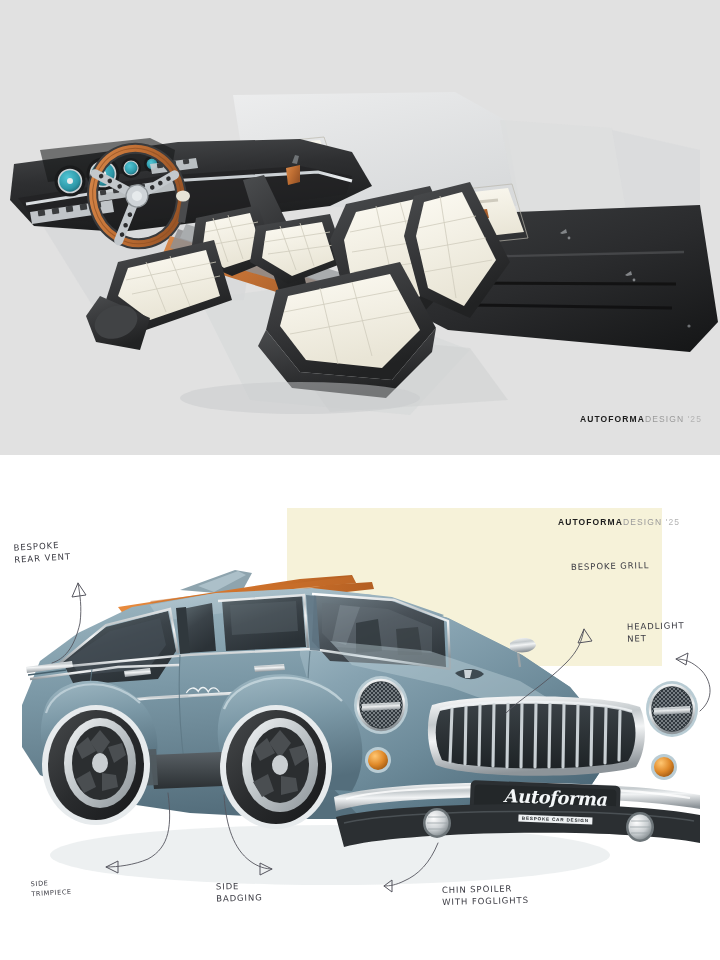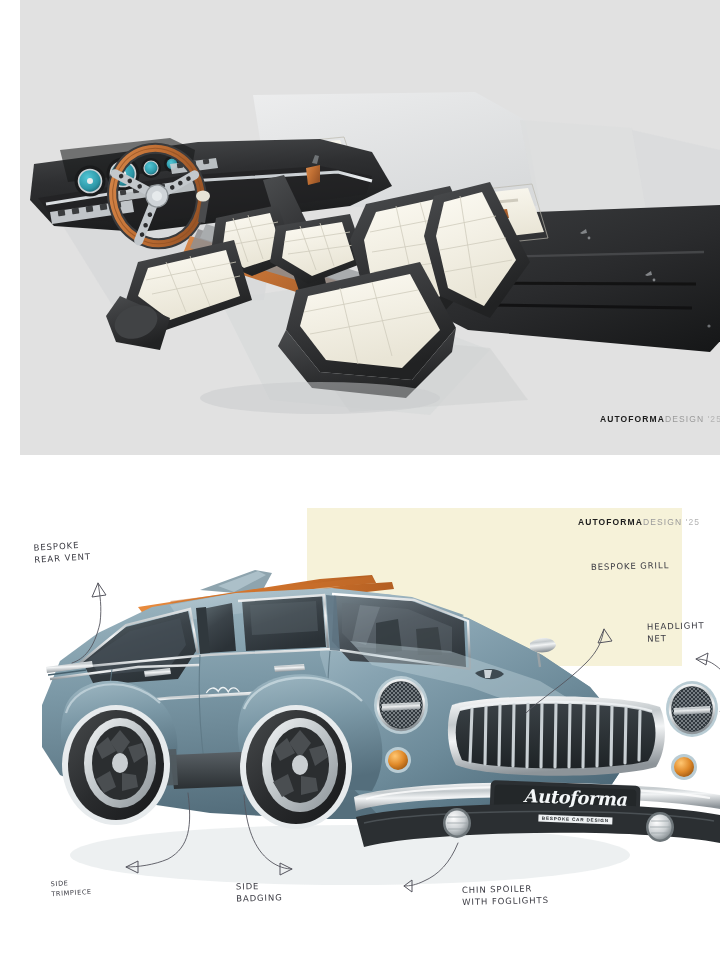--- a/index.html
+++ b/index.html
@@ -1,21 +1,21 @@
 <!DOCTYPE html>
 <html><head>
 <meta charset="utf-8">
 <title>Autoforma Design Sketch Board</title>
 <style>
   html,body{margin:0;padding:0;background:#ffffff;}
   body{
     width:720px;height:960px;overflow:hidden;position:relative;
     font-family:"Liberation Sans", sans-serif;
   }
-  .board{position:relative;width:656px;height:960px;background:#5eead4;margin-left:20px;}
+  .board{position:relative;width:656px;height:960px;background:#5eead4;}
 
   
   .panel-interior{position:absolute;left:0;top:0;width:720px;height:455px;background:#e1e1e1;overflow:hidden;}
   .panel-lower{position:absolute;left:0;top:455px;width:720px;height:505px;background:#ffffff;overflow:hidden;}
 
   .cream-block{position:absolute;left:287px;top:53px;width:375px;height:158px;background:#f6f2d9;}
 
   .wm{position:absolute;font-size:8.5px;letter-spacing:1.1px;white-space:nowrap;}
   .wm b{color:#1d1d1d;font-weight:700;}
   .wm i{color:#9a9a9a;font-style:normal;font-weight:400;}

